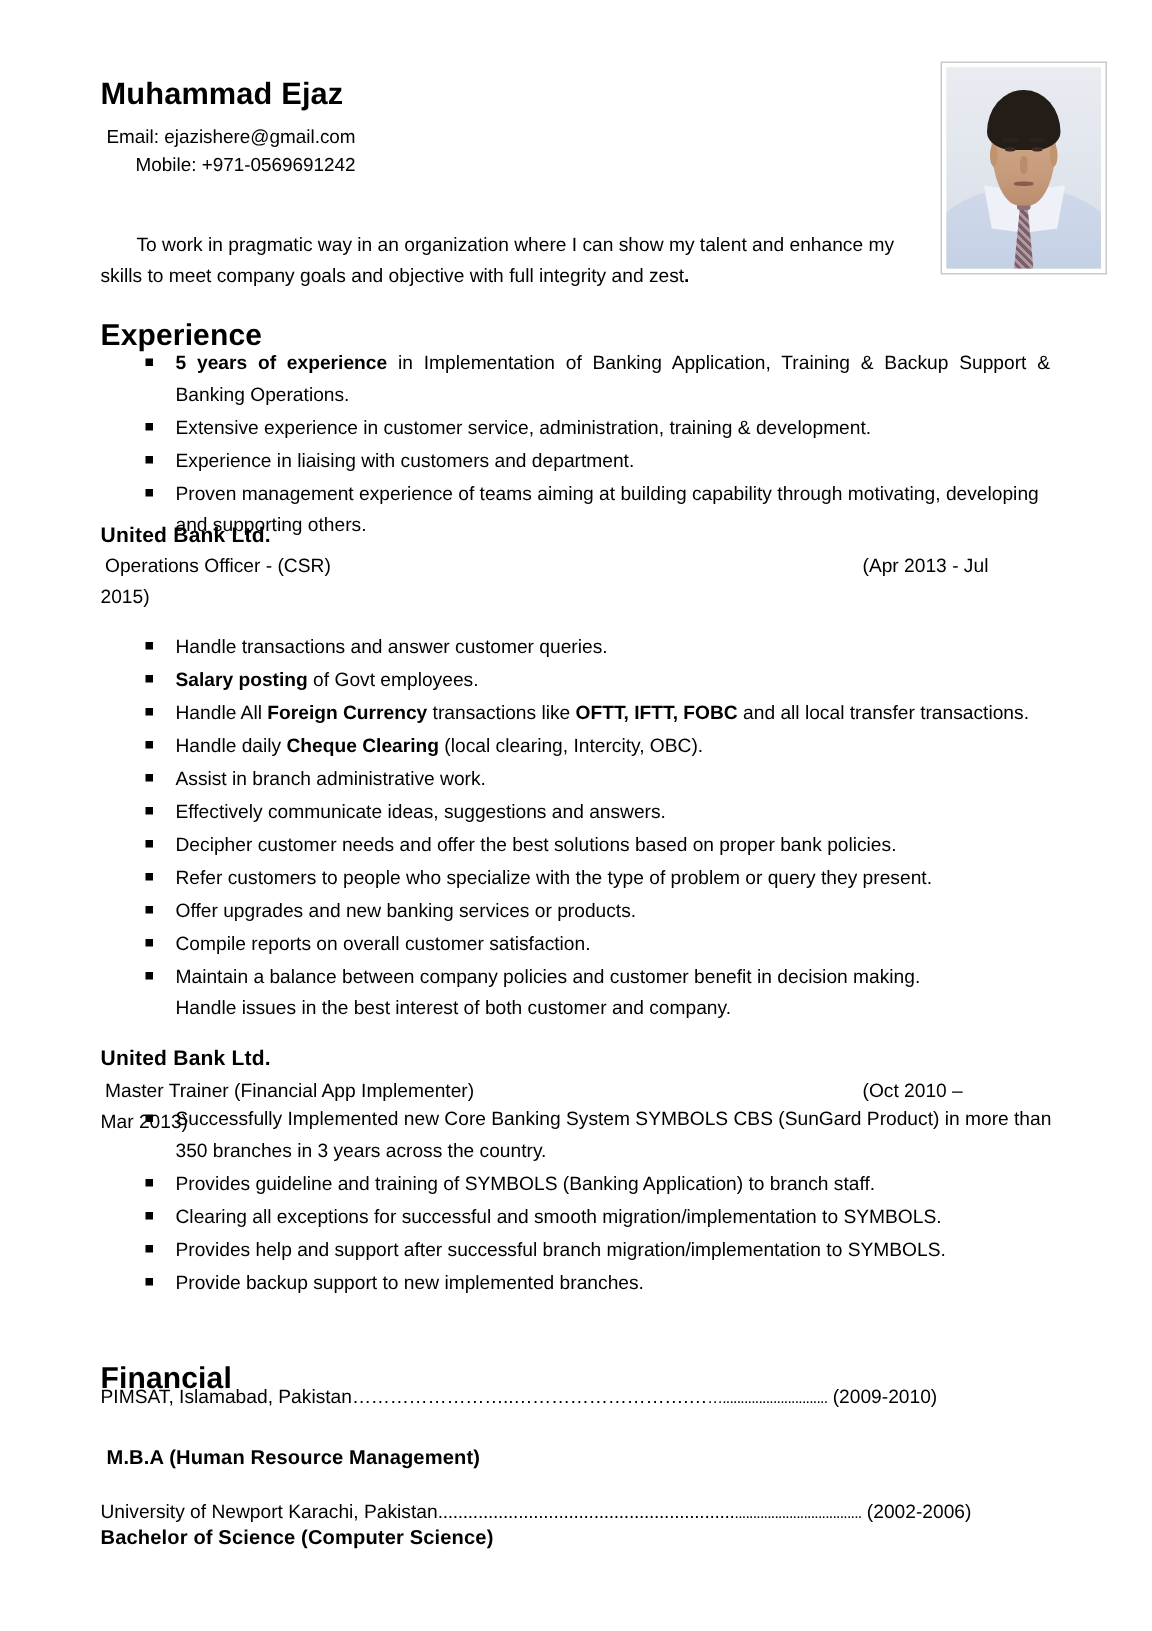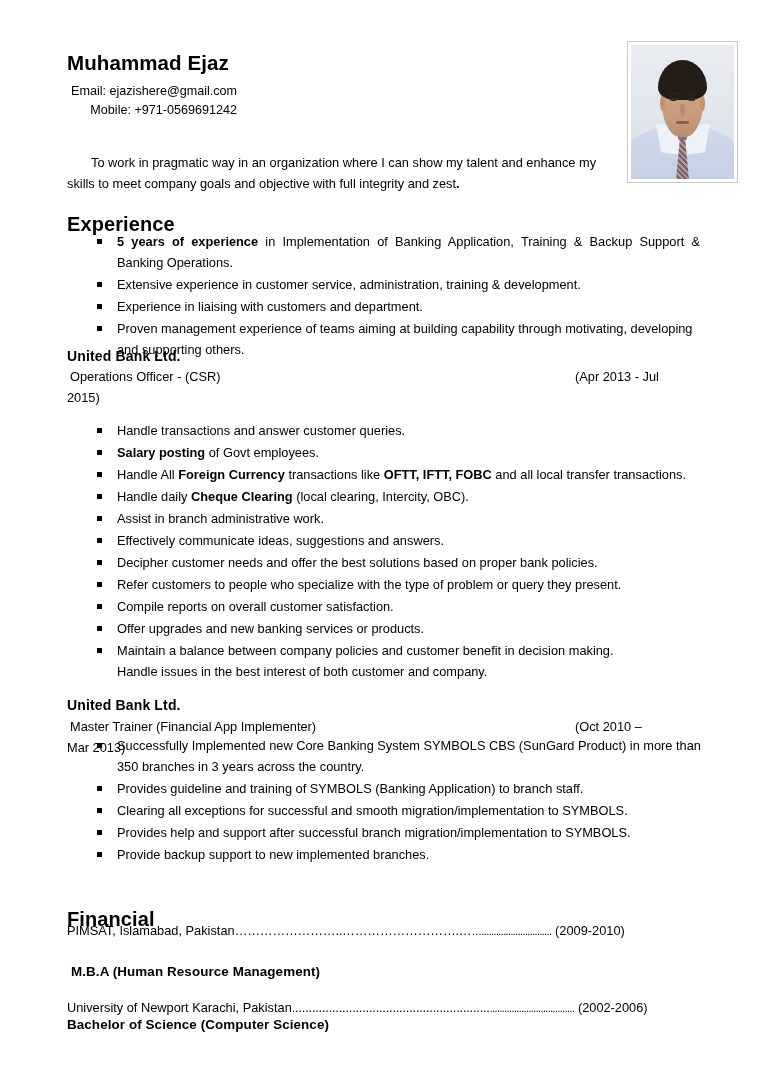--- a/index.html
+++ b/index.html
@@ -364,25 +364,25 @@
     <li>
       <span class="sq"></span>
       <span class="txt">Decipher customer needs and offer the best solutions based on proper bank policies.</span>
     </li>
     <li>
       <span class="sq"></span>
       <span class="txt">Refer customers to people who specialize with the type of problem or query they present.</span>
     </li>
     <li>
       <span class="sq"></span>
+      <span class="txt">Offer upgrades and new banking services or products.</span>
+    </li>
+    <li>
+      <span class="sq"></span>
       <span class="txt">Compile reports on overall customer satisfaction.</span>
-    </li>
-    <li>
-      <span class="sq"></span>
-      <span class="txt">Offer upgrades and new banking services or products.</span>
     </li>
     <li>
       <span class="sq"></span>
       <span class="txt">Maintain a balance between company policies and customer benefit in decision making.</span>
       <span class="cont">Handle issues in the best interest of both customer and company.</span>
     </li>
   </ul>
 
   <div class="company" style="top:697px">United Bank Ltd.</div>
   <div class="role-line" style="top:716px">

